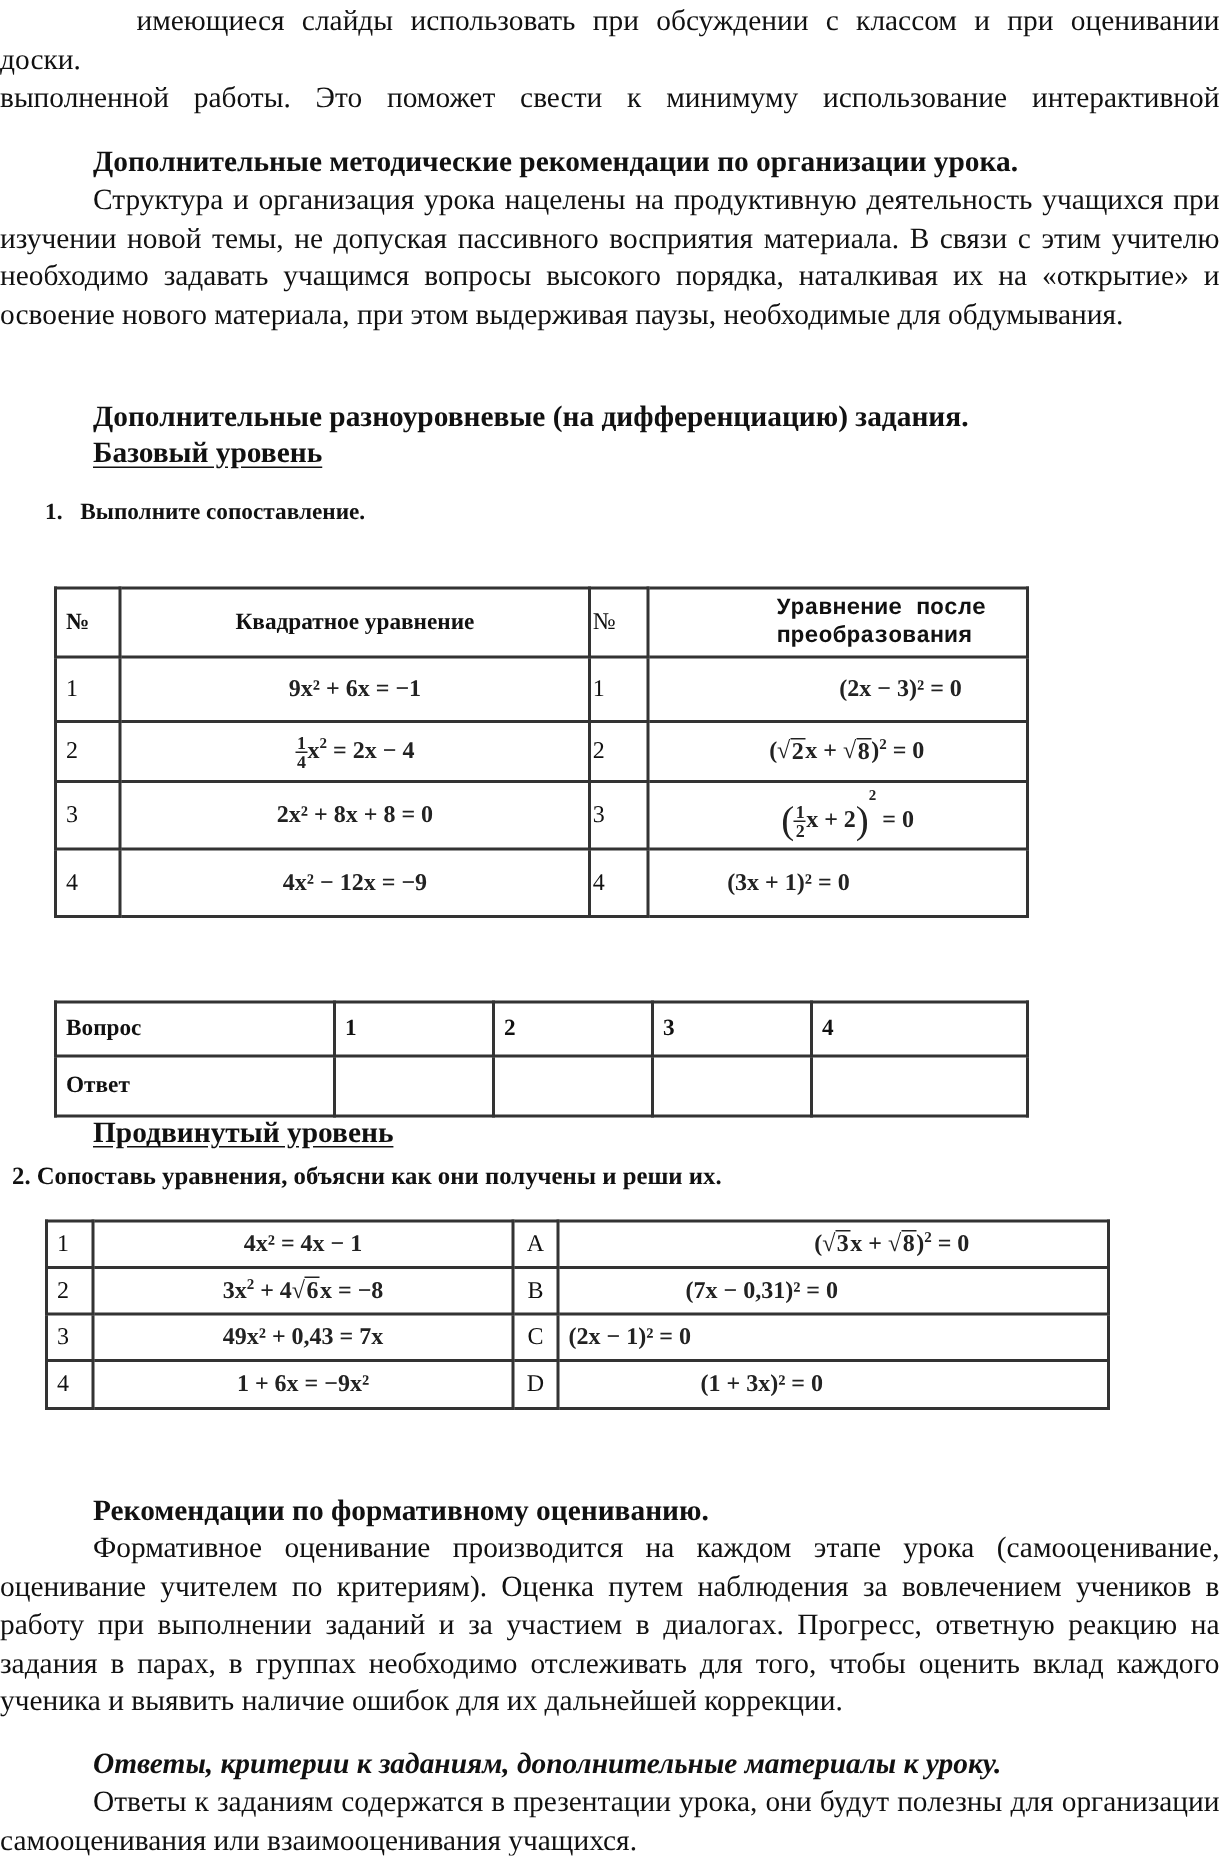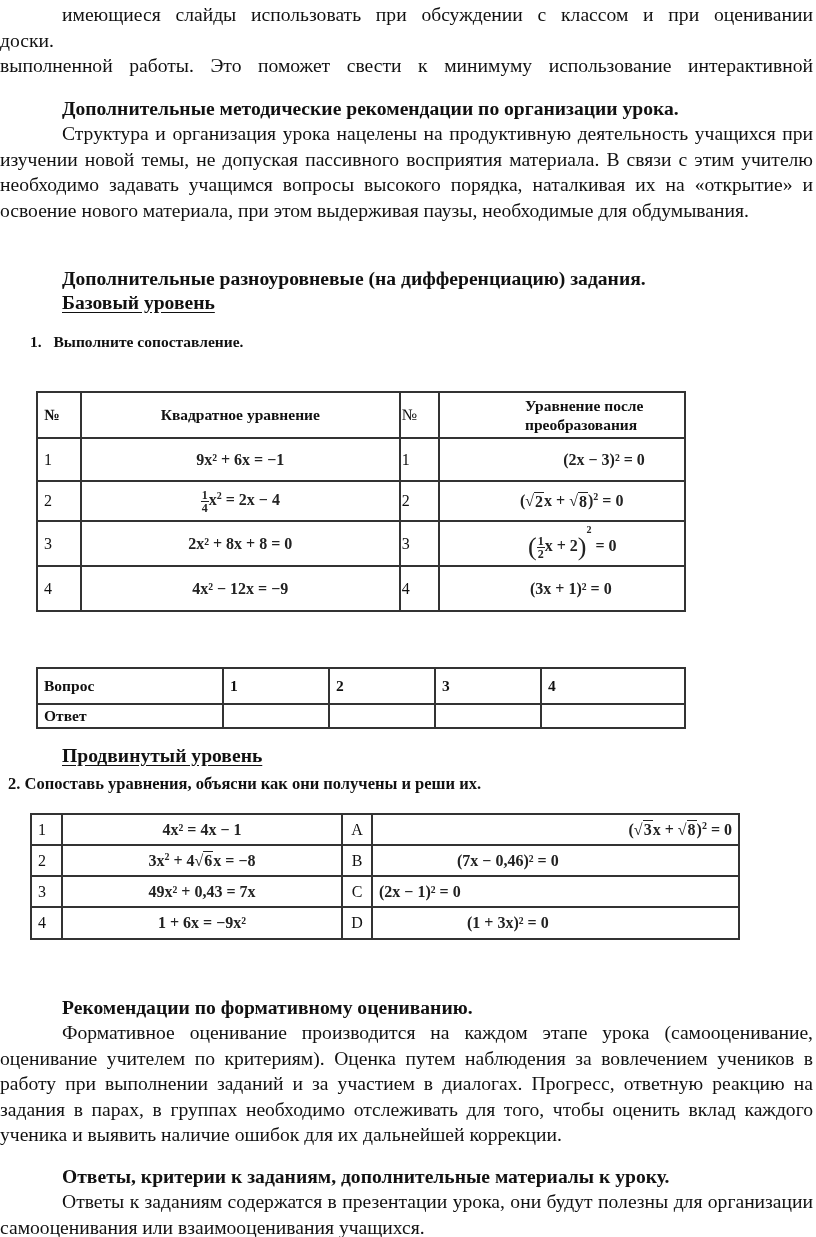--- a/index.html
+++ b/index.html
@@ -38,21 +38,21 @@
   .frac { display: inline-block; vertical-align: middle; text-align: center; font-size: 12px; line-height: 12px; }
   .frac span { display: block; }
   .frac .top { border-bottom: 1.5px solid #222; padding: 0 1px; }
   sup { font-size: 10px; }
   .sqrt { border-top: 1.5px solid #222; padding: 0 1px; }
 </style>
 </head>
 <body>
 
 <div class="p" style="top:2px;">
-  <div class="ind" style="text-align:justify;text-align-last:justify;">имеющиеся слайды использовать при обсуждении с классом и при оценивании</div>
+  <div class="ind" style="text-align:justify;text-align-last:justify;padding-left:29px;">имеющиеся слайды использовать при обсуждении с классом и при оценивании</div>
   <div>доски.</div>
   <div style="text-align:justify;text-align-last:justify;">выполненной работы. Это поможет свести к минимуму использование интерактивной</div>
 </div>
 
 <div class="h" style="top:96px;">Дополнительные методические рекомендации по организации урока.</div>
 <div class="p ind" style="top:121px;">Структура и организация урока нацелены на продуктивную деятельность учащихся при изучении новой темы, не допуская пассивного восприятия материала. В связи с этим учителю необходимо задавать учащимся вопросы высокого порядка, наталкивая их на «открытие» и освоение нового материала, при этом выдерживая паузы, необходимые для обдумывания.</div>
 
 <div class="h" style="top:266px;">Дополнительные разноуровневые (на дифференциацию) задания.</div>
 <div class="h u" style="top:290px;">Базовый уровень</div>
 
@@ -66,21 +66,21 @@
       <col style="width:38px">
       <col style="width:276px">
       <col style="width:34px">
       <col>
     </colgroup>
   <tbody>
       <tr style="height:46px;">
     <td class="hd" style="vertical-align:middle;">№</td>
     <td class="hd" style="text-align:center;">Квадратное уравнение</td>
     <td class="num" style="padding-left:1px;">№</td>
-    <td class="hd" style="padding-left:85px;width:120px;line-height:19px;">Уравнение после преобразования</td>
+    <td class="hd" style="padding-left:85px;width:120px;line-height:19px;font-family:Liberation Mono, monospace;">Уравнение после преобразования</td>
   </tr>
   <tr style="height:43px;">
     <td class="num">1</td>
     <td class="eq">9x² + 6x = −1</td>
     <td class="num" style="padding-left:1px;">1</td>
     <td class="eq" style="text-align:center;padding-left:90px;">(2x − 3)² = 0</td>
   </tr>
   <tr style="height:40px;">
     <td class="num">2</td>
     <td class="eq">
@@ -96,42 +96,42 @@
     <td class="eq">2x² + 8x + 8 = 0</td>
     <td class="num" style="padding-left:1px;">3</td>
     <td class="eq" style="text-align:left;padding-left:88px;">
       <span style="font-size:26px;font-weight:normal;vertical-align:middle;">(</span><span class="frac"><span class="top">1</span><span>2</span></span>x + 2<span style="font-size:26px;font-weight:normal;vertical-align:middle;">)</span><sup style="vertical-align:18px;">2</sup> = 0
     </td>
   </tr>
   <tr style="height:45px;">
     <td class="num">4</td>
     <td class="eq">4x² − 12x = −9</td>
     <td class="num" style="padding-left:1px;">4</td>
-    <td class="eq" style="text-align:left;padding-left:90px;">(3x + 1)² = 0</td>
+    <td class="eq" style="text-align:left;padding-left:52px;">(3x + 1)² = 0</td>
   </tr>
 </tbody>
   </table>
 
 <table class="t2" style="left:36px;top:667px;width:650px;">
   <colgroup>
       <col style="width:186px">
       <col style="width:106px">
       <col style="width:106px">
       <col style="width:106px">
       <col>
     </colgroup>
   <tbody>
       <tr style="height:36px;">
     <td>Вопрос</td>
     <td>1</td>
     <td>2</td>
     <td>3</td>
     <td>4</td>
   </tr>
-  <tr style="height:24px;">
+  <tr style="height:40px;">
     <td>Ответ</td>
     <td></td>
     <td></td>
     <td></td>
     <td></td>
   </tr>
 </tbody>
   </table>
 
 <div class="h u" style="top:743px;">Продвинутый уровень</div>
@@ -142,40 +142,40 @@
       <col style="width:31px">
       <col style="width:280px">
       <col style="width:30px">
       <col>
     </colgroup>
   <tbody>
       <tr style="height:31px;">
     <td>1</td>
     <td class="eq">4x² = 4x − 1</td>
     <td style="text-align:center;">A</td>
-    <td class="eq" style="text-align:right;padding-left:84px;">(√<span class="sqrt">3</span>x + √<span class="sqrt">8</span>)<sup>2</sup> = 0</td>
+    <td class="eq" style="text-align:center;padding-left:84px;">(√<span class="sqrt">3</span>x + √<span class="sqrt">8</span>)<sup>2</sup> = 0</td>
   </tr>
   <tr style="height:31px;">
     <td>2</td>
     <td class="eq">3x<sup>2</sup> + 4√<span class="sqrt">6</span>x = −8</td>
     <td style="text-align:center;">B</td>
-    <td class="eq" style="text-align:left;padding-left:84px;">(7x − 0,46)² = 0</td>
+    <td class="eq" style="text-align:left;padding-left:84px;">(7x − 0,31)² = 0</td>
   </tr>
   <tr style="height:31px;">
     <td>3</td>
     <td class="eq">49x² + 0,43 = 7x</td>
     <td style="text-align:center;">C</td>
     <td class="eq" style="text-align:left;">(2x − 1)² = 0</td>
   </tr>
   <tr style="height:32px;">
     <td>4</td>
     <td class="eq">1 + 6x = −9x²</td>
     <td style="text-align:center;">D</td>
     <td class="eq" style="text-align:left;padding-left:94px;">(1 + 3x)² = 0</td>
   </tr>
 </tbody>
   </table>
 
 <div class="h" style="top:995px;">Рекомендации по формативному оцениванию.</div>
 <div class="p ind" style="top:1020px;">Формативное оценивание производится на каждом этапе урока (самооценивание, оценивание учителем по критериям). Оценка путем наблюдения за вовлечением учеников в работу при выполнении заданий и за участием в диалогах. Прогресс, ответную реакцию на задания в парах, в группах необходимо отслеживать для того, чтобы оценить вклад каждого ученика и выявить наличие ошибок для их дальнейшей коррекции.</div>
 
-<div class="h" style="top:1164px;">Ответы, критерии к заданиям, дополнительные материалы к уроку.</div>
+<div class="h" style="top:1164px;font-style:italic;">Ответы, критерии к заданиям, дополнительные материалы к уроку.</div>
 <div class="p ind" style="top:1189px;">Ответы к заданиям содержатся в презентации урока, они будут полезны для организации самооценивания или взаимооценивания учащихся.</div>
 
 </body></html>

